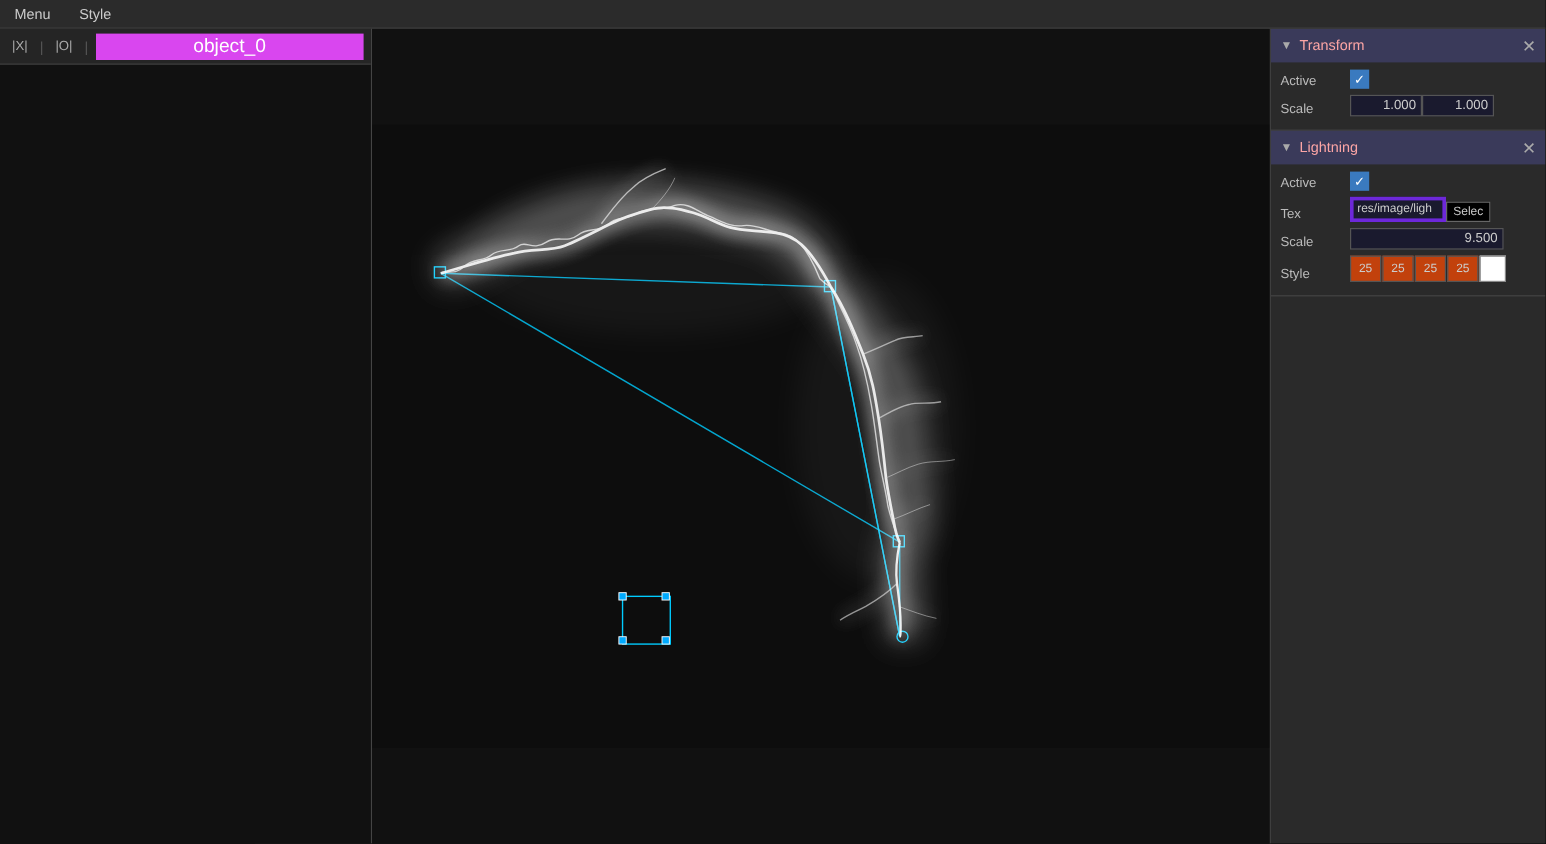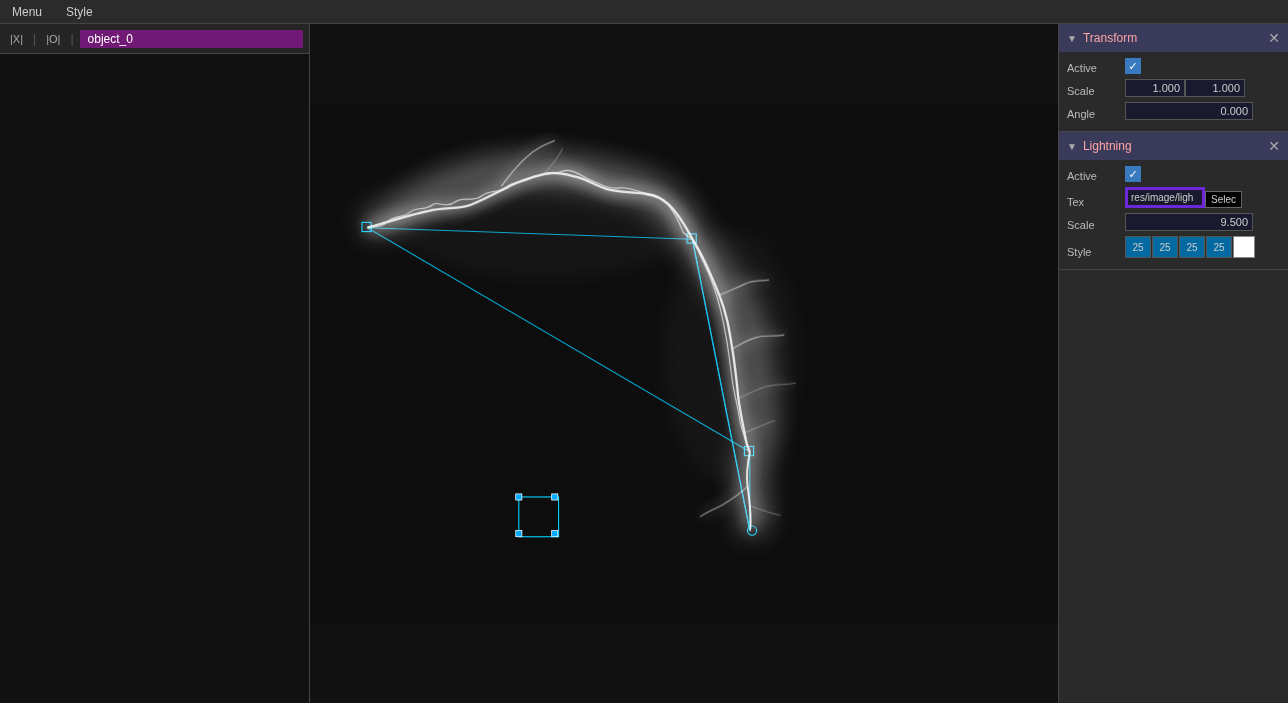--- a/index.html
+++ b/index.html
@@ -62,25 +62,26 @@
       border: none;
       background: none;
     }
 
     .obj-separator {
       color: #555;
       margin: 0 2px;
     }
 
     #object-name {
-      background: #701a75;
+      background: #d946ef;
       color: #fff;
       padding: 2px 8px;
       flex: 1;
-      font-size: 12px;
+      font-size: 16px;
+      text-align: center;
     }
 
     
     #canvas-area {
       flex: 1;
       background: #111;
       position: relative;
       overflow: hidden;
     }
 
@@ -201,21 +202,21 @@
       padding: 2px 5px;
       cursor: pointer;
     }
 
     
     .color-values {
       display: flex;
       gap: 1px;
     }
     .color-channel {
-      background: #0369a1;
+      background: #c2410c;
       border: 1px solid #555;
       color: #ccc;
       font-size: 10px;
       padding: 2px 2px;
       width: 26px;
       text-align: center;
     }
     .color-swatch {
       width: 22px;
       height: 22px;
@@ -358,24 +359,20 @@
           <div class="checkbox-icon">✓</div>
         </div>
 
 
         <div class="prop-row">
           <span class="prop-label">Scale</span>
           <input class="prop-input" type="text" value="1.000" style="">
           <input class="prop-input" type="text" value="1.000" style="">
         </div>
 
-        <div class="prop-row">
-          <span class="prop-label">Angle</span>
-          <input class="prop-input prop-input-wide" type="text" value="0.000" style="">
-        </div>
 
       </div>
     </div>
 
     <div class="panel-section">
       <div class="panel-header">
         <div class="panel-header-left">
           <span class="collapse-icon">▼</span>
           <span class="panel-title">Lightning</span>
         </div>

